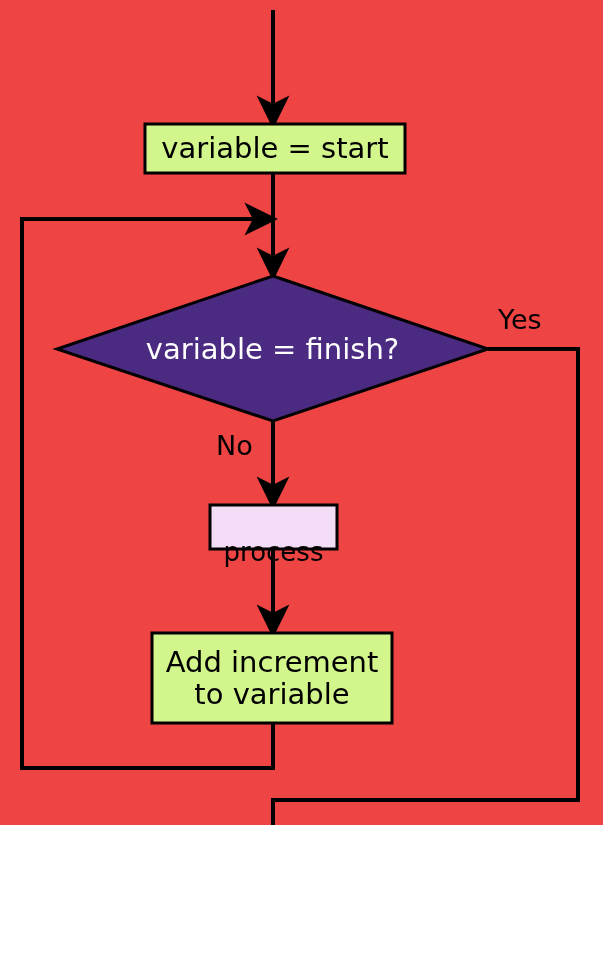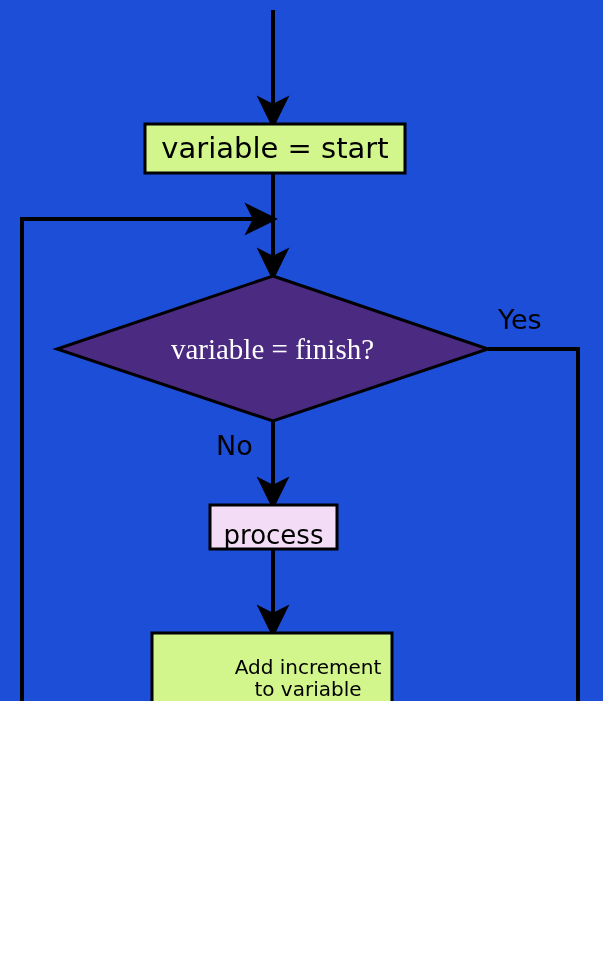--- a/index.html
+++ b/index.html
@@ -6,22 +6,22 @@
     margin: 0;
     padding: 0;
     background: #ffffff;
   }
   body {
     font-family: "DejaVu Sans", sans-serif;
   }
   #flowchart-canvas {
     position: relative;
     width: 603px;
-    height: 701px;
-    background: #1d4ed8;
+    height: 825px;
+    background: #ef4444;
     overflow: hidden;
   }
   #flow-svg {
     position: absolute;
     top: 0;
     left: 0;
     width: 603px;
     height: 959px;
   }
   .node-label {
@@ -49,38 +49,36 @@
     font-size: 29px;
     color: #000000;
   }
   #label-decision {
     left: 57px;
     top: 276px;
     width: 431px;
     height: 146px;
     font-size: 29px;
     color: #ffffff;
-    font-family: Liberation Serif, serif;
   }
   #label-process {
     left: 210px;
-    top: 514px;
+    top: 531px;
     width: 127px;
     height: 44px;
     font-size: 26px;
     color: #000000;
   }
   #label-increment {
     left: 152px;
     top: 633px;
     width: 240px;
     height: 90px;
-    font-size: 20px;
+    font-size: 29px;
     color: #000000;
-    padding-left: 36px;
   }
   #label-yes {
     left: 498px;
     top: 306px;
   }
   #label-no {
     left: 216px;
     top: 432px;
   }
 </style>

